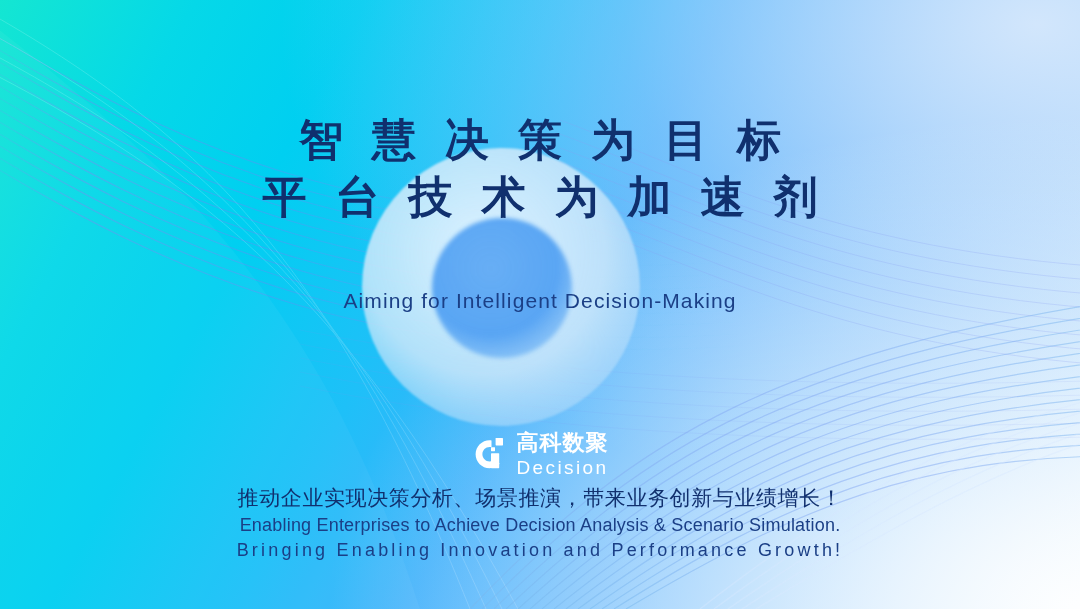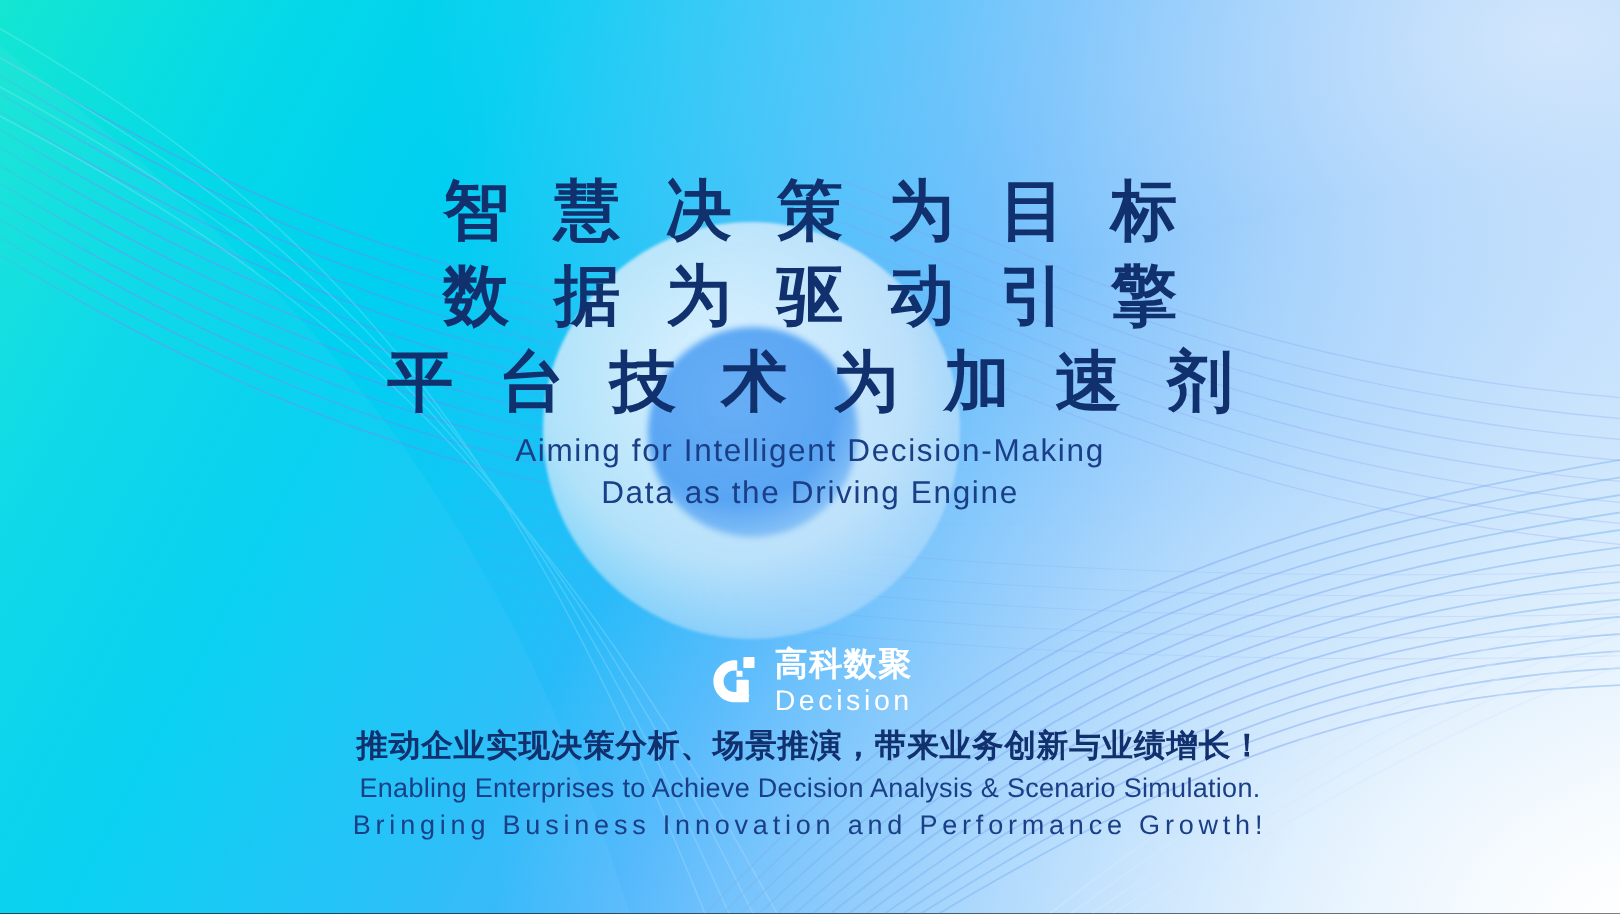--- a/index.html
+++ b/index.html
@@ -50,21 +50,21 @@
   .headline{
     position:absolute; left:0; right:0; top:112px;
     text-align:center;
     color:#10306e;
     font-weight:bold;
     font-size:44px;
     line-height:57px;
     letter-spacing:9px;
     text-indent:9px;
   }
-  .headline div{ white-space:nowrap; }
+  .headline div{ white-space:nowrap;font-family:Liberation Serif, serif; }
 
   .subhead{
     position:absolute; left:0; right:0; top:287px;
     text-align:center;
     color:#1b3f86;
     font-size:21px;
     line-height:28px;
     letter-spacing:1.1px;
   }
   .subhead div{ white-space:nowrap; }
@@ -80,21 +80,21 @@
     color:#ffffff; font-size:22px; line-height:29px; font-weight:bold;
     letter-spacing:1px;
   }
   .logo-en{
     color:#ffffff; font-size:19px; line-height:21px; letter-spacing:2.4px;
   }
 
   
   .footer{ position:absolute; left:0; right:0; top:483px; text-align:center; }
   .footer-cn{
-    color:#11306e; font-weight:bold; font-size:21px; line-height:30px;
+    color:#11306e; font-weight:normal; font-size:21px; line-height:30px;
     letter-spacing:.6px; white-space:nowrap;
   }
   .footer-en1{
     color:#1b3f86; font-size:18px; line-height:25px; letter-spacing:.2px;
     white-space:nowrap;
   }
   .footer-en2{
     color:#1b3f86; font-size:18px; line-height:25px; letter-spacing:3.2px;
     white-space:nowrap;
   }
@@ -200,27 +200,25 @@
     </g>
   </svg>
 
   <div class="glow-outer"></div>
   <div class="glow-inner"></div>
 
   <div class="content">
 
     <div class="headline">
       <div>智 慧 决 策 为 目 标</div>
-      <div>数 据 为 驱 动 引 擎</div>
       <div>平 台 技 术 为 加 速 剂</div>
     </div>
 
     <div class="subhead">
       <div>Aiming for Intelligent Decision-Making</div>
-      <div>Data as the Driving Engine</div>
     </div>
 
     <div class="logo">
       <svg class="logo-mark" viewBox="0 0 36 38">
 
         <path d="M18.6,6.2 C10.9,6.2 4.6,12.5 4.6,20.2 C4.6,27.9 10.9,34.2 18.6,34.2
                  C22.6,34.2 26.2,32.5 28.7,29.8 L23.5,25.3 C22.2,26.6 20.5,27.4 18.6,27.4
                  C14.6,27.4 11.4,24.2 11.4,20.2 C11.4,16.2 14.6,13.0 18.6,13.0
                  C19.3,13.0 19.9,13.1 20.5,13.2 L20.5,6.4 C19.9,6.3 19.3,6.2 18.6,6.2 Z" fill="#ffffff"></path>
 
@@ -231,17 +229,17 @@
       </svg>
       <div class="logo-text">
         <div class="logo-cn">高科数聚</div>
         <div class="logo-en">Decision</div>
       </div>
     </div>
 
     <div class="footer">
       <div class="footer-cn">推动企业实现决策分析、场景推演，带来业务创新与业绩增长！</div>
       <div class="footer-en1">Enabling Enterprises to Achieve Decision Analysis &amp; Scenario Simulation.</div>
-      <div class="footer-en2">Bringing Business Innovation and Performance Growth!</div>
+      <div class="footer-en2">Bringing Enabling Innovation and Performance Growth!</div>
     </div>
 
   </div>
 </div>
 
 </body></html>

